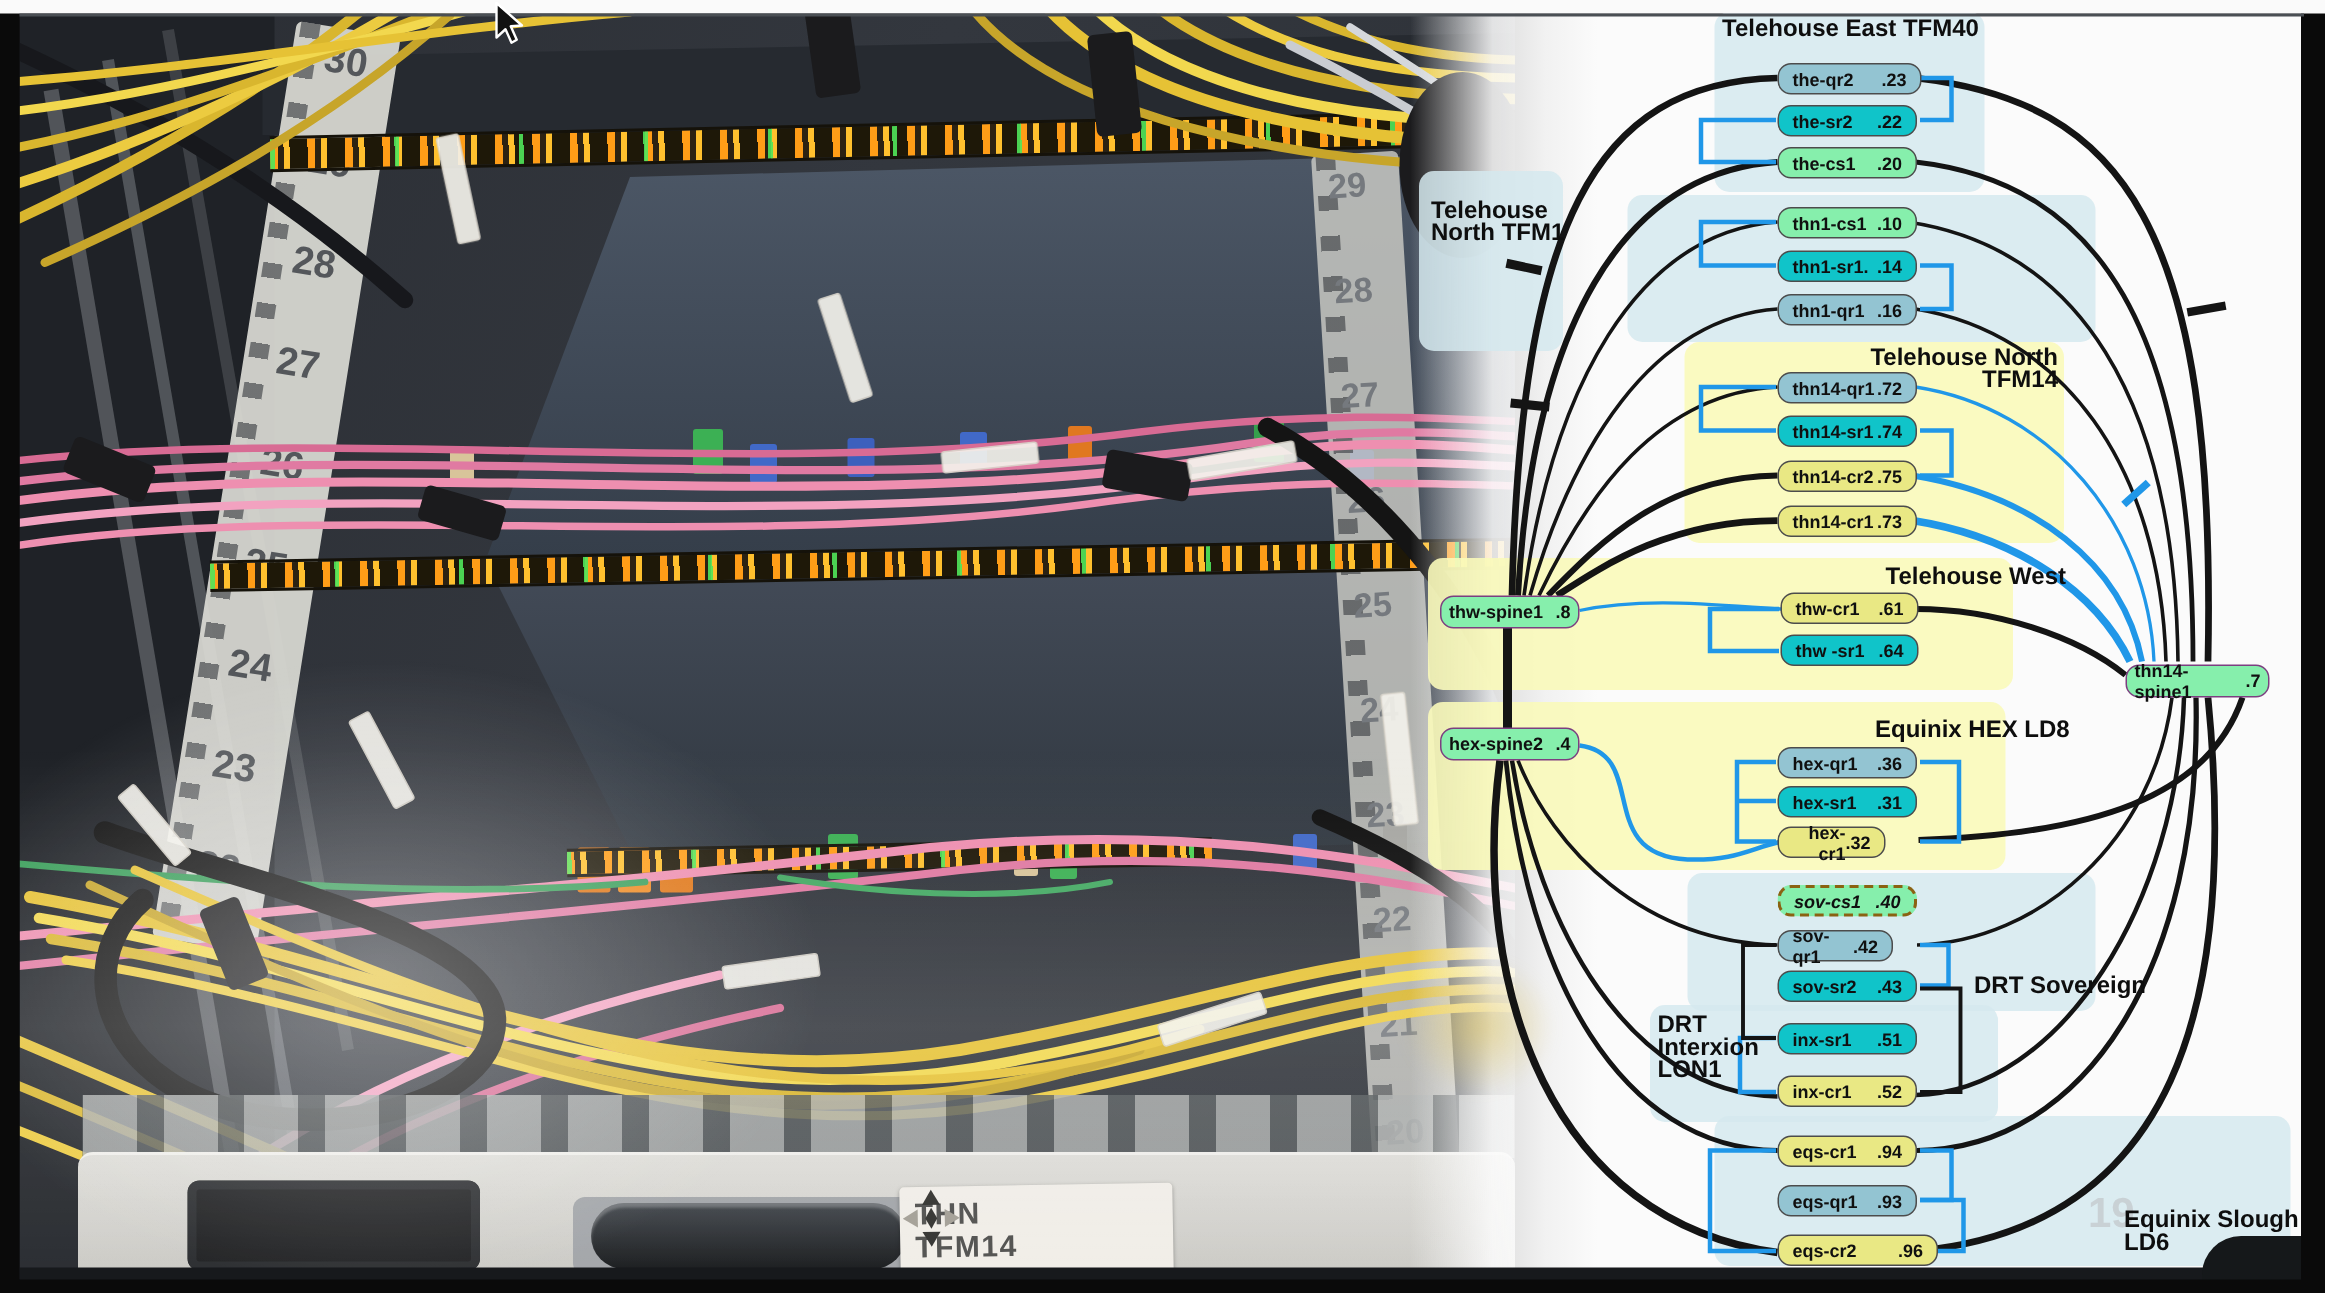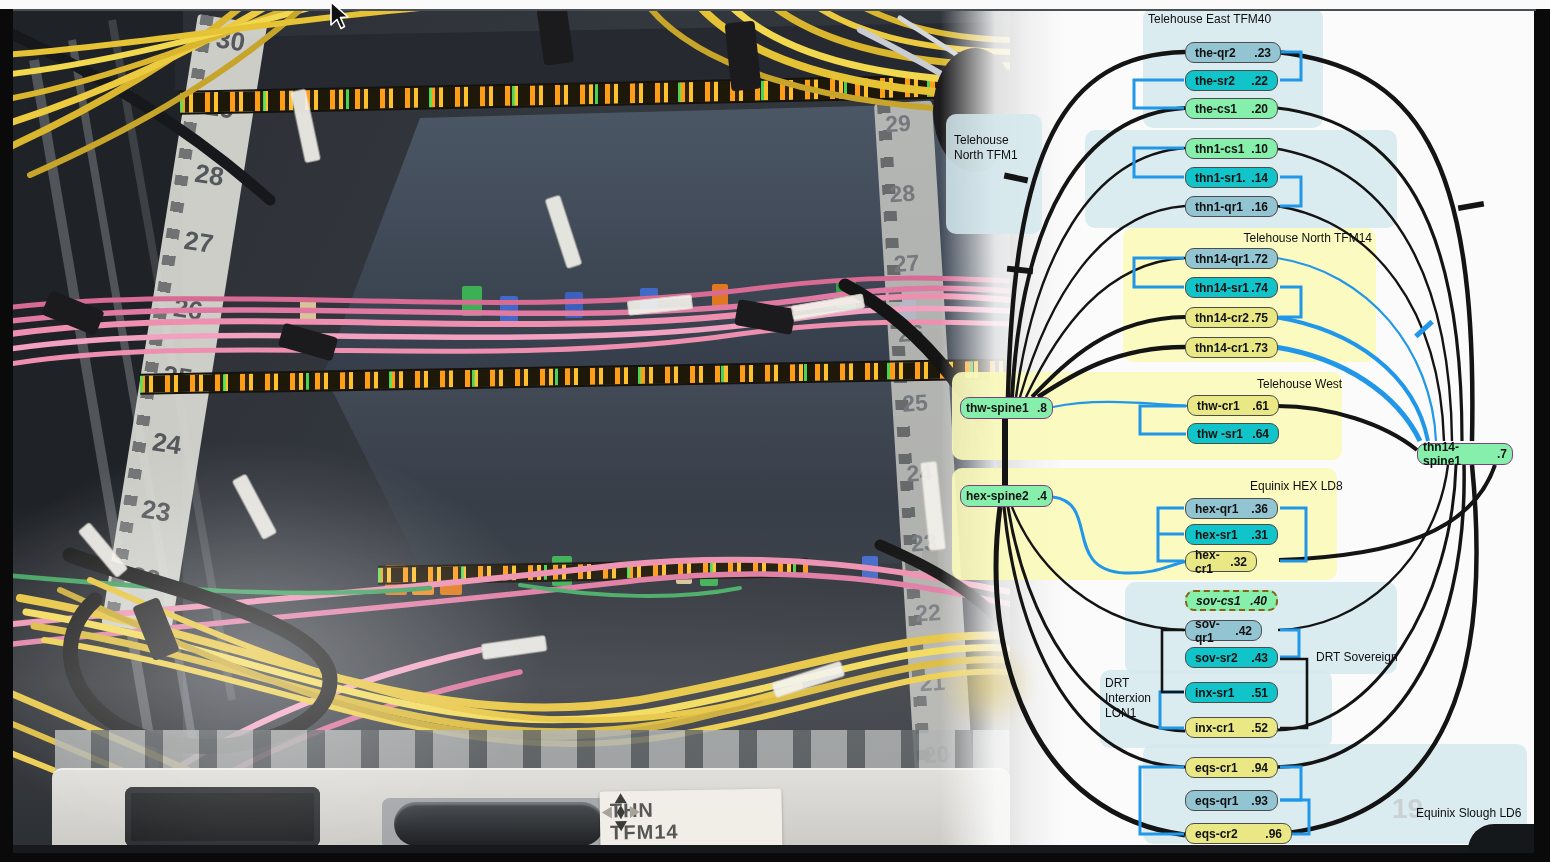--- a/index.html
+++ b/index.html
@@ -59,24 +59,24 @@
      rgba(251,251,251,0) 0px,rgba(251,251,251,.88) 55px,rgba(251,251,251,.96) 90px,#fbfbfb 125px);}
   #ghost-yellow{position:absolute;left:-4px;top:630px;width:100px;height:90px;filter:blur(5px);
      background:radial-gradient(closest-side,rgba(226,196,80,.5),transparent);}
   #diagram .patch{position:absolute;border-radius:10px;}
   .patch.blue{background:rgba(213,233,239,.85);}
   .patch.yellow{background:rgba(249,249,186,.9);}
   #links{position:absolute;left:-940px;top:-9px;}
   .node{position:absolute;height:21px;border:1.6px solid #4c4c4c;border-radius:9px;
     display:flex;align-items:center;justify-content:space-between;padding:0 9px;box-sizing:border-box;
     font-size:12px;font-weight:bold;color:#101010;z-index:6;}
-  .node.qr{background:#93c4d2;} .node.sr{background:#10c4c9;} .node.cr{background:#e9e884;}
+  .node.qr{background:#93c4d2;} .node.sr{background:#10c4c9;} .node.cr{background:#e9e884;text-align:right;}
   .node.cs{background:#86efac;} .node.cs.dashed{border:2px dashed #8a6212;font-style:italic;}
   .node.spine{background:#86efac;border-color:#7c3f80;height:22px;padding:0 5px;}
-  .sec-title{position:absolute;font-size:12px;font-weight:normal;color:#0e0e0e;line-height:15px;z-index:5;}
+  .sec-title{position:absolute;font-size:16px;font-weight:bold;color:#0e0e0e;line-height:15px;z-index:5;}
   #ghost19{position:absolute;font-size:28px;font-weight:bold;color:#c9d1d5;z-index:1;}
   
   #cursor{position:absolute;left:329px;top:1px;z-index:70;}
 </style>
 </head>
 <body>
 
 <div id="stage">
 
   <div id="photo">

